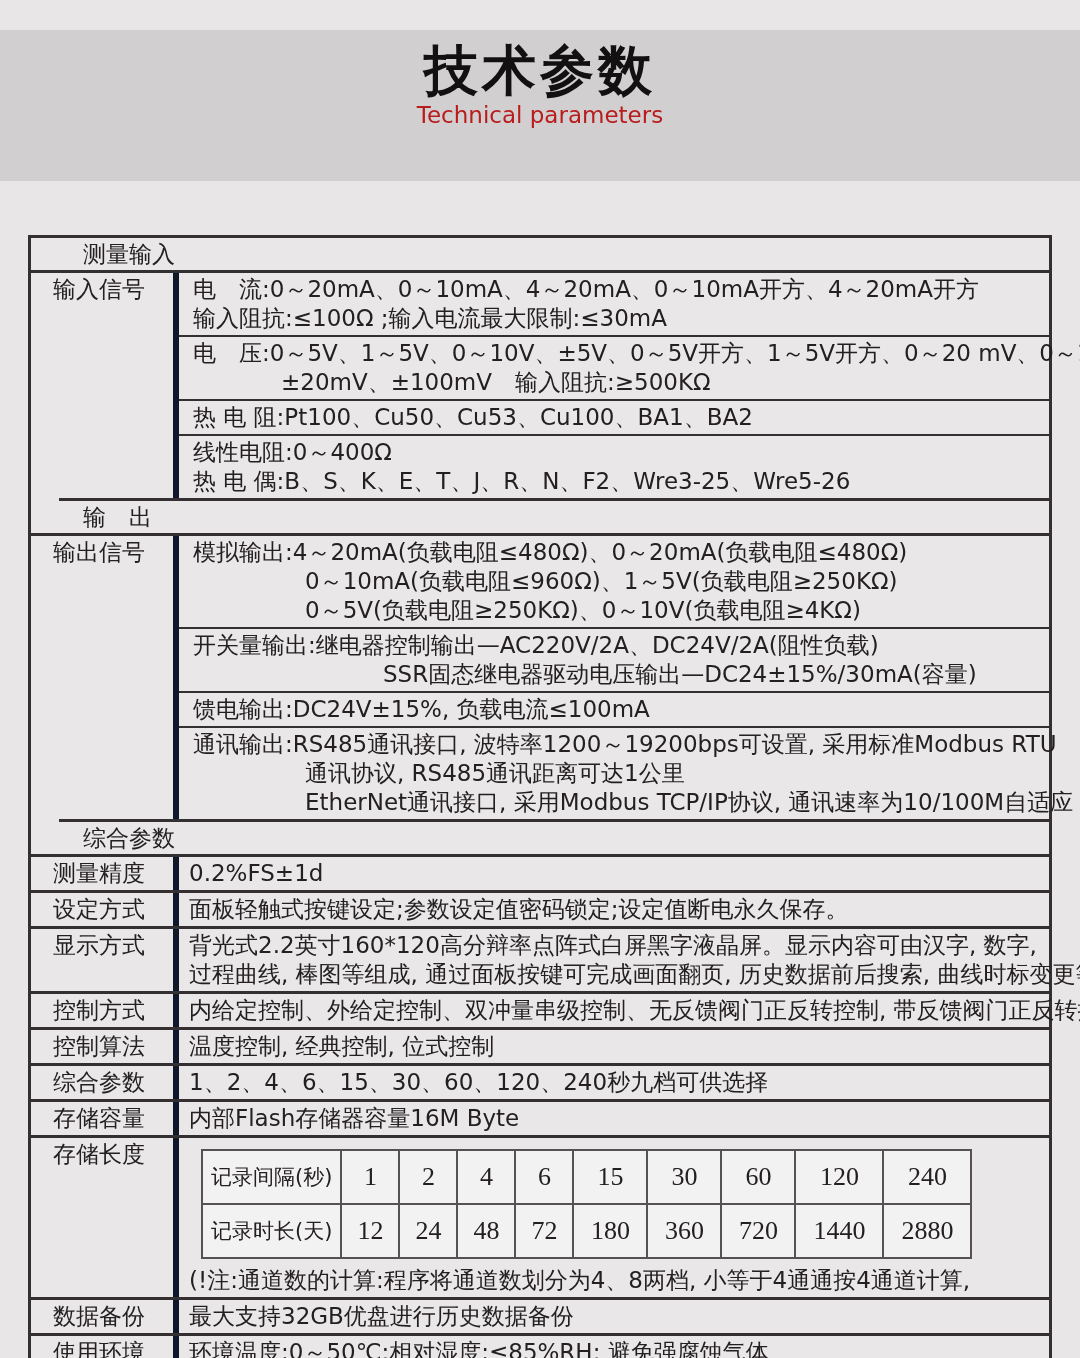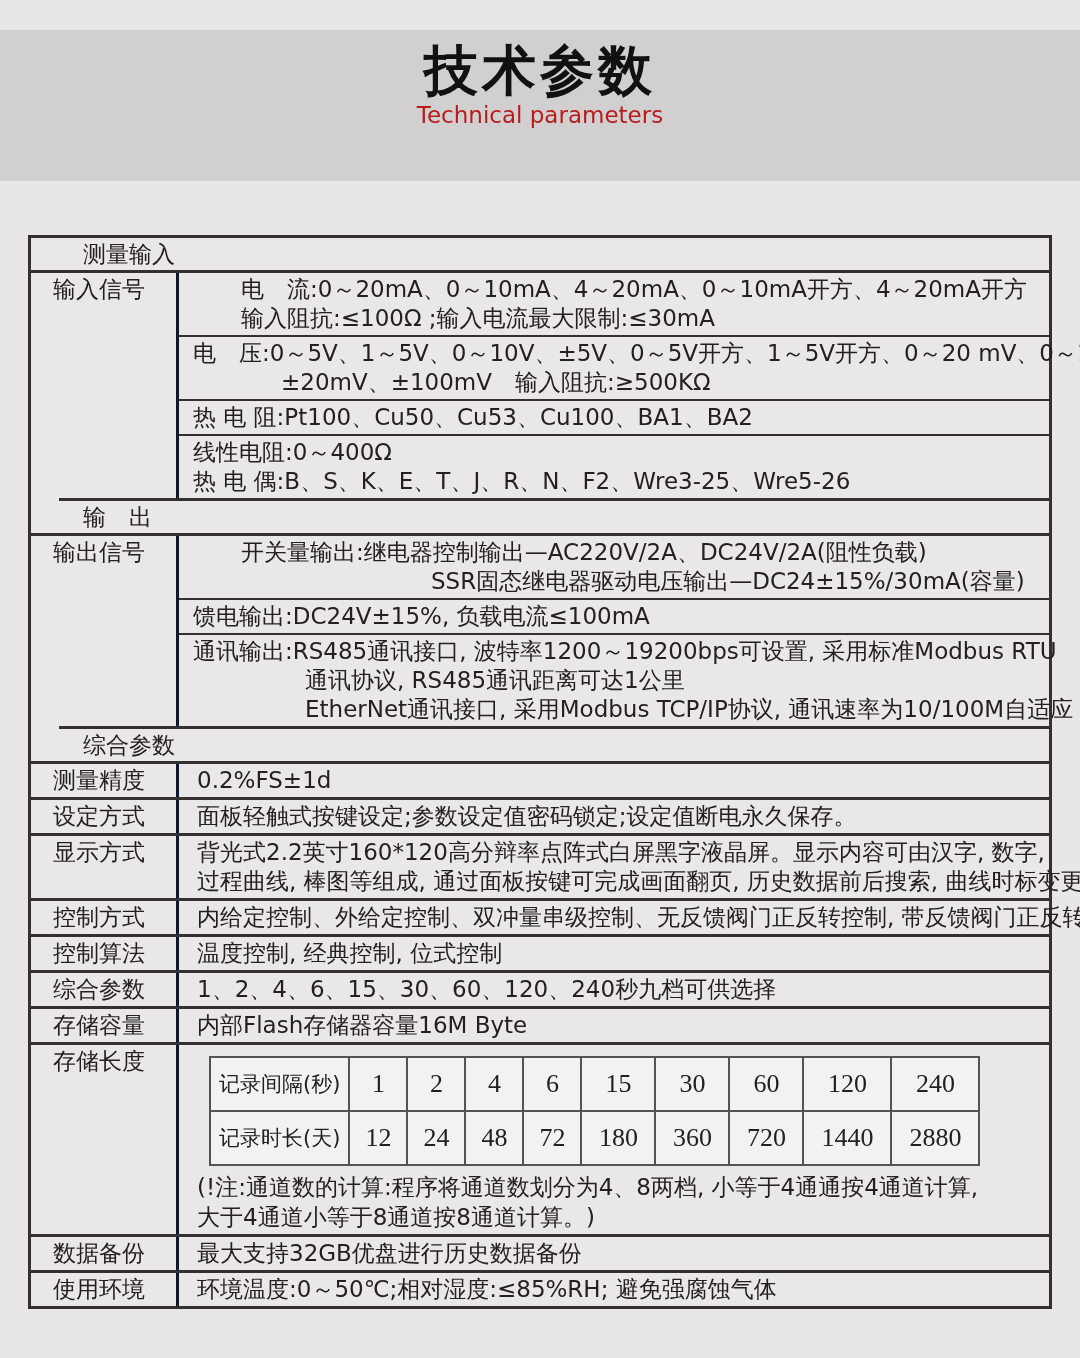--- a/index.html
+++ b/index.html
@@ -34,28 +34,28 @@
   .spec-table{
     margin:54px 28px 0 28px;
     border:3px solid #343031;
     background:#e9e7e8;
   }
   .row{display:flex;border-top:3px solid #343031;}
   .row:first-child{border-top:none;}
   .section-row{padding:1px 0 1px 24px;font-size:23px;line-height:30px;margin-left:28px;}
   .label-cell{
     flex:0 0 148px;width:148px;box-sizing:border-box;
-    border-right:3px solid #0f172a;
+    border-right:6px solid #0f172a;
     padding:2px 0 2px 22px;
     font-size:23px;line-height:29px;
   }
-  .content-cell{flex:1;min-width:0;padding:2px 6px 2px 18px;}
+  .content-cell{flex:1;min-width:0;padding:2px 6px 2px 10px;}
   .group-cells{flex:1;min-width:0;display:flex;flex-direction:column;}
   .subcell{padding:2px 6px 2px 14px;border-top:2px solid #343031;}
-  .subcell:first-child{border-top:none;margin-left:48px;}
+  .subcell:first-child{border-top:none;}
   .line{font-size:23px;line-height:29px;white-space:nowrap;}
   .indent-a{padding-left:112px;}   
   .indent-b{padding-left:190px;}   
   .indent-c{padding-left:88px;}    
   
   .mini-table{
     display:table;border-collapse:collapse;
     margin:9px 0 6px 12px;
     background:#f3f2f2;
     border:2px solid #403c3d;
@@ -107,20 +107,25 @@
         <div class="line">热 电 偶:B、S、K、E、T、J、R、N、F2、Wre3-25、Wre5-26</div>
       </div>
     </div>
   </div>
 
   <div class="row section-row">输　出</div>
 
   <div class="row">
     <div class="label-cell">输出信号</div>
     <div class="group-cells">
+      <div class="subcell">
+        <div class="line">模拟输出:4～20mA(负载电阻≤480Ω)、0～20mA(负载电阻≤480Ω)</div>
+        <div class="line indent-a">0～10mA(负载电阻≤960Ω)、1～5V(负载电阻≥250KΩ)</div>
+        <div class="line indent-a">0～5V(负载电阻≥250KΩ)、0～10V(负载电阻≥4KΩ)</div>
+      </div>
       <div class="subcell">
         <div class="line">开关量输出:继电器控制输出—AC220V/2A、DC24V/2A(阻性负载)</div>
         <div class="line indent-b">SSR固态继电器驱动电压输出—DC24±15%/30mA(容量)</div>
       </div>
       <div class="subcell">
         <div class="line">馈电输出:DC24V±15%, 负载电流≤100mA</div>
       </div>
       <div class="subcell">
         <div class="line">通讯输出:RS485通讯接口, 波特率1200～19200bps可设置, 采用标准Modbus RTU</div>
         <div class="line indent-a">通讯协议, RS485通讯距离可达1公里</div>
@@ -204,21 +209,20 @@
           <div class="mini-cell mini-num w-s">48</div>
           <div class="mini-cell mini-num w-s">72</div>
           <div class="mini-cell mini-num w-m">180</div>
           <div class="mini-cell mini-num w-m">360</div>
           <div class="mini-cell mini-num w-m">720</div>
           <div class="mini-cell mini-num w-l">1440</div>
           <div class="mini-cell mini-num w-l">2880</div>
         </div>
       </div>
       <div class="note-line">(!注:通道数的计算:程序将通道数划分为4、8两档, 小等于4通通按4通道计算,</div>
-      <div class="note-line">大于4通道小等于8通道按8通道计算。)</div>
     </div>
   </div>
 
   <div class="row">
     <div class="label-cell">数据备份</div>
     <div class="content-cell">
       <div class="line">最大支持32GB优盘进行历史数据备份</div>
     </div>
   </div>
 

